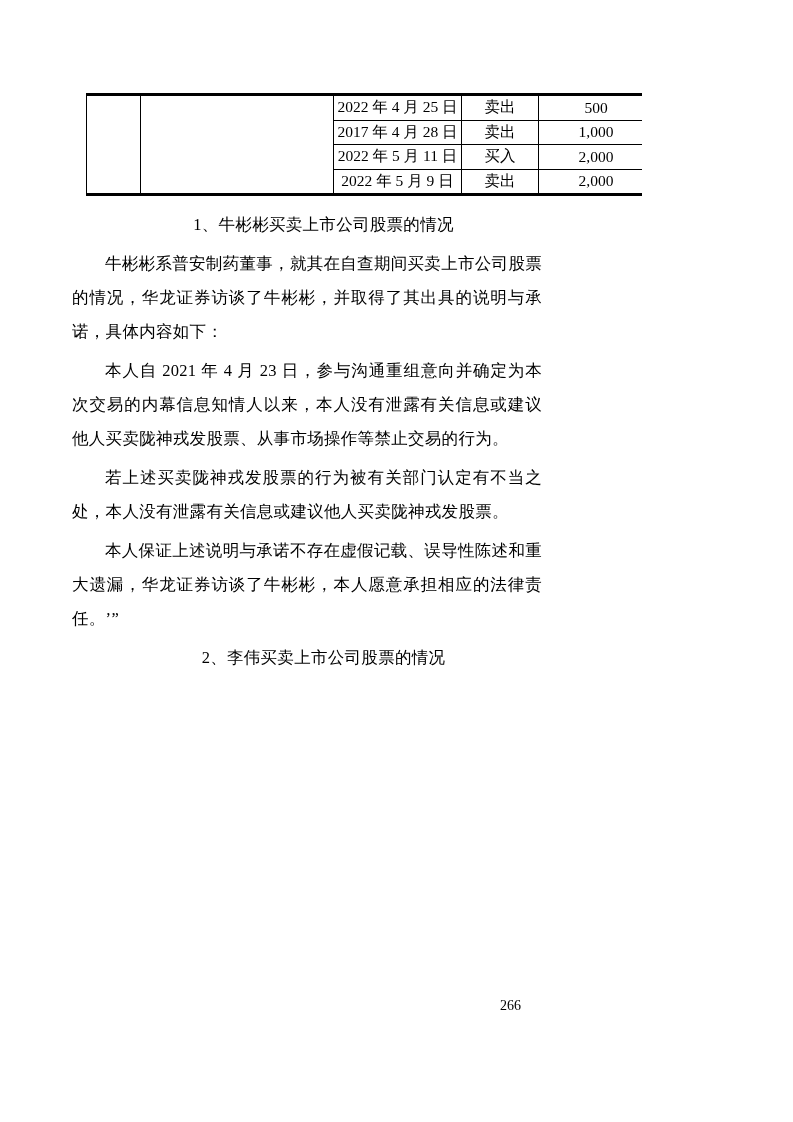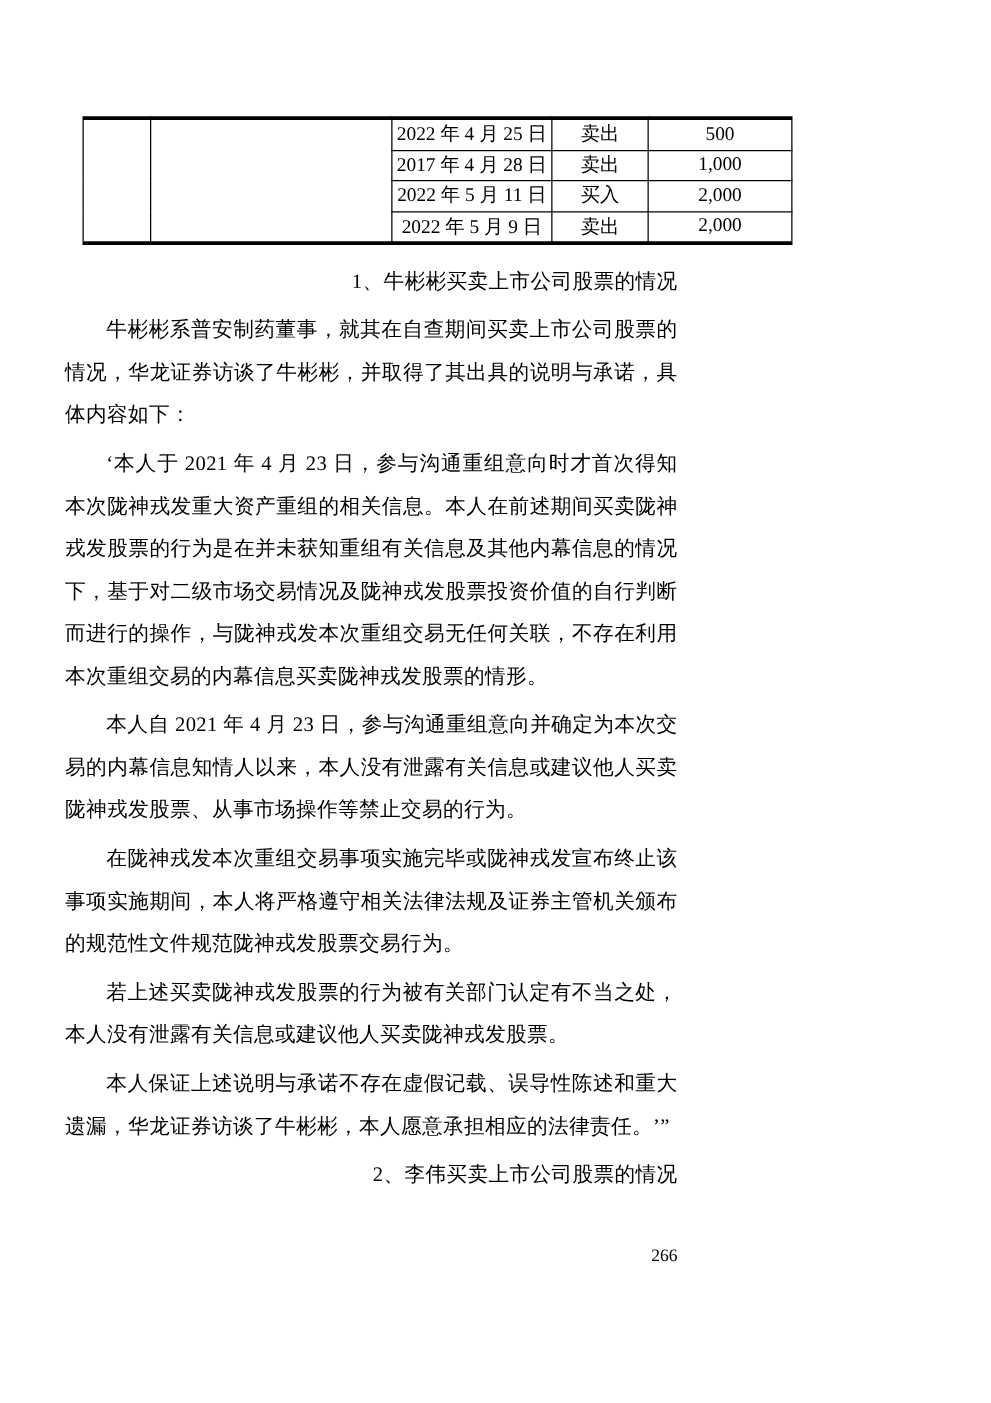--- a/index.html
+++ b/index.html
@@ -8,21 +8,21 @@
     background: #ffffff;
   }
   .page {
     position: relative;
     width: 642px;
     height: 1122px;
     background: #ffffff;
     color: #000000;
     font-family: "Liberation Serif", "DejaVu Serif", serif;
     box-sizing: border-box;
-    padding: 93px 100px 0 52px;
+    padding: 93px 100px 0 72px;
     overflow: hidden;
   }
   
   table.trades {
     border-collapse: collapse;
     table-layout: fixed;
     margin-left: 14px;
     width: 567px;
     border-top: 3px solid #000;
     border-bottom: 3px solid #000;
@@ -48,27 +48,27 @@
   }
   .body p {
     margin: 0 0 5px 0;
     font-size: 16.5px;
     line-height: 34px;
     text-align: justify;
     text-indent: 33px;
     letter-spacing: 0.3px;
   }
   .body p.heading {
-    text-align: right;
+    text-align: center;
   }
   
   .page-number {
     position: absolute;
     top: 998px;
-    right: 100px;
+    right: 121px;
     font-size: 14px;
     color: #000;
   }
 </style>
 </head>
 <body>
 
 <div class="page">
 
   <table class="trades">
@@ -101,23 +101,21 @@
         <td>2022 年 5 月 9 日</td>
         <td>卖出</td>
         <td>2,000</td>
       </tr>
     </tbody>
   </table>
 
   <div class="body">
     <p class="heading">1、牛彬彬买卖上市公司股票的情况</p>
     <p>牛彬彬系普安制药董事，就其在自查期间买卖上市公司股票的情况，华龙证券访谈了牛彬彬，并取得了其出具的说明与承诺，具体内容如下：</p>
-    <p>‘本人于 2021 年 4 月 23 日，参与沟通重组意向时才首次得知本次陇神戎发重大资产重组的相关信息。本人在前述期间买卖陇神戎发股票的行为是在并未获知重组有关信息及其他内幕信息的情况下，基于对二级市场交易情况及陇神戎发股票投资价值的自行判断而进行的操作，与陇神戎发本次重组交易无任何关联，不存在利用本次重组交易的内幕信息买卖陇神戎发股票的情形。</p>
     <p>本人自 2021 年 4 月 23 日，参与沟通重组意向并确定为本次交易的内幕信息知情人以来，本人没有泄露有关信息或建议他人买卖陇神戎发股票、从事市场操作等禁止交易的行为。</p>
-    <p>在陇神戎发本次重组交易事项实施完毕或陇神戎发宣布终止该事项实施期间，本人将严格遵守相关法律法规及证券主管机关颁布的规范性文件规范陇神戎发股票交易行为。</p>
     <p>若上述买卖陇神戎发股票的行为被有关部门认定有不当之处，本人没有泄露有关信息或建议他人买卖陇神戎发股票。</p>
     <p>本人保证上述说明与承诺不存在虚假记载、误导性陈述和重大遗漏，华龙证券访谈了牛彬彬，本人愿意承担相应的法律责任。’”</p>
     <p class="heading">2、李伟买卖上市公司股票的情况</p>
   </div>
 
   <div class="page-number">266</div>
 
 </div>
 
 </body></html>

